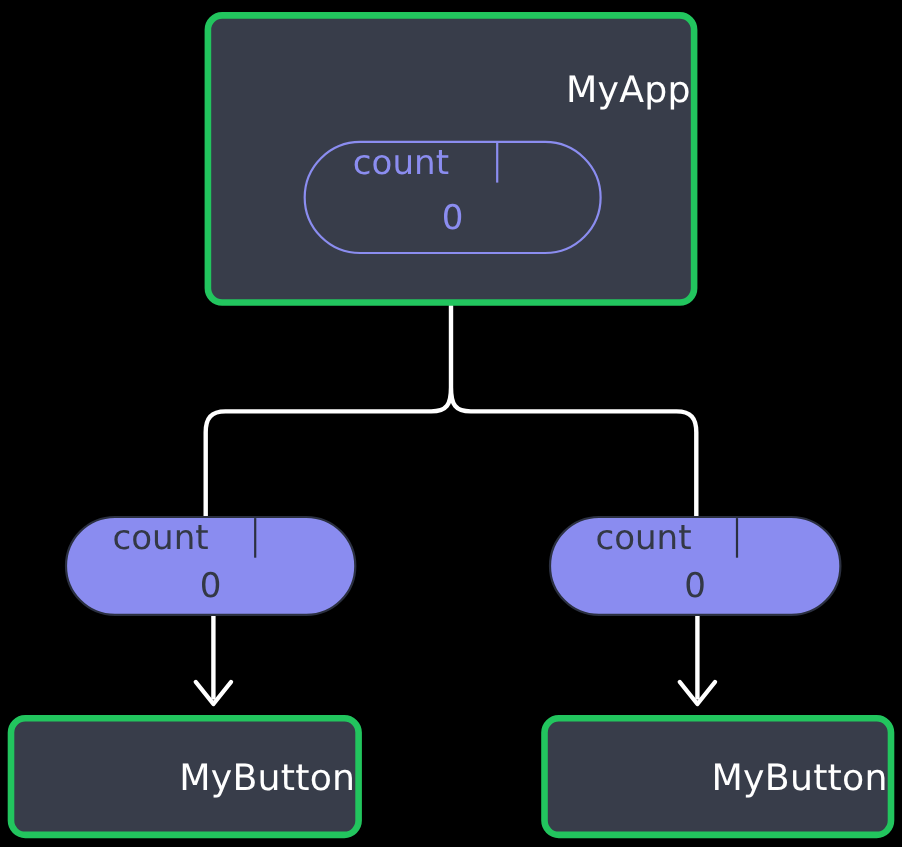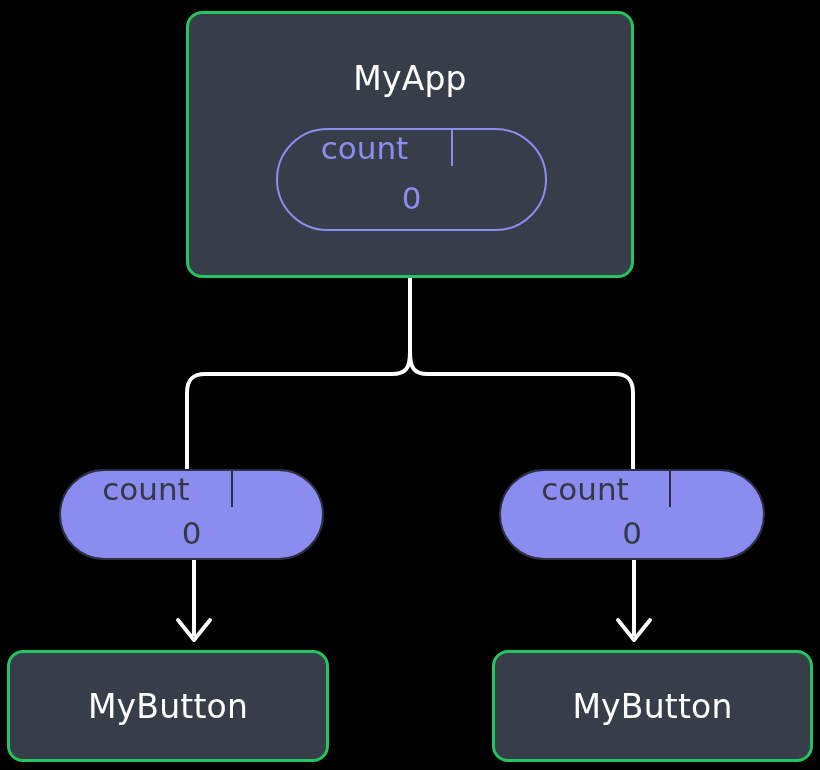--- a/index.html
+++ b/index.html
@@ -26,25 +26,25 @@
     z-index: 1;
     pointer-events: none;
   }
 
   
   .node-box {
     position: absolute;
     z-index: 2;
     box-sizing: border-box;
     background: #383d4a;
-    border: 3px solid #22c55e;
+    border: 6px solid #22c55e;
     border-radius: 16px;
     display: flex;
     flex-direction: column;
-    align-items: center;
+    align-items: flex-end;
   }
 
   #node-myapp {
     left: 186px;
     top: 11px;
     width: 448px;
     height: 267px;
     justify-content: flex-start;
     padding-top: 48px;
   }

